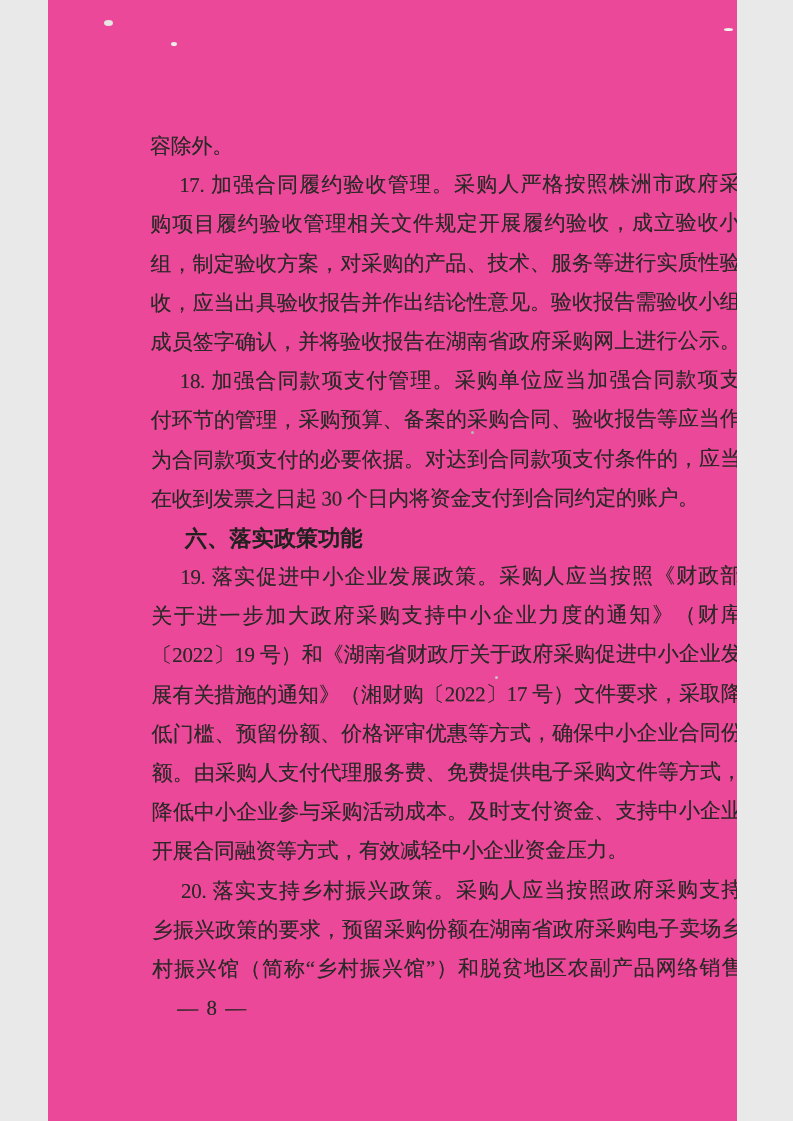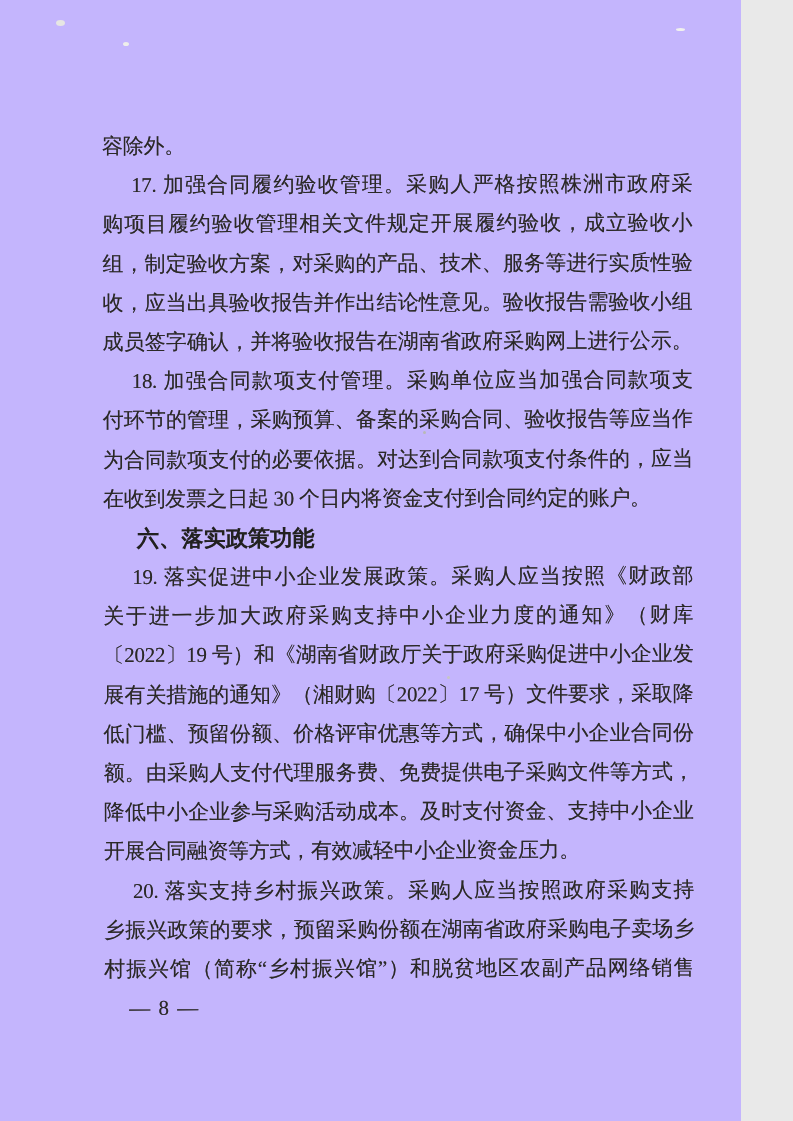--- a/index.html
+++ b/index.html
@@ -1,22 +1,23 @@
 <!DOCTYPE html>
 <html lang="zh"><head>
 <meta charset="utf-8">
 <style>
   html,body{margin:0;padding:0;background:#e9e9e9;}
   .page{
     position:relative;
-    width:741px;height:1121px;
-    background:#c4b5fd;
+    width:689px;height:1121px;
+    background:#ec4899;
     overflow:hidden;
     font-family:"Liberation Serif", serif;
     color:#2b2927;
+    margin-left:48px;
   }
   .doc{
     position:absolute;
     left:102px;top:127px;width:590px;
     transform:rotate(-0.15deg);
     transform-origin:left top;
   }
   .line{
     font-size:21px;
     line-height:39.2px;

